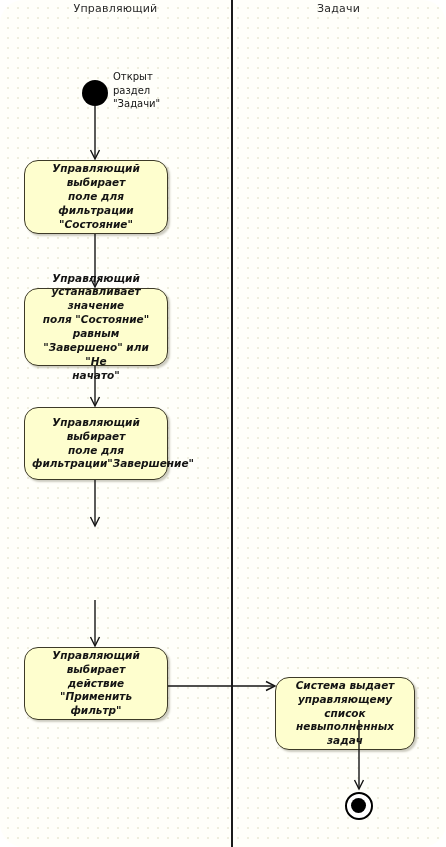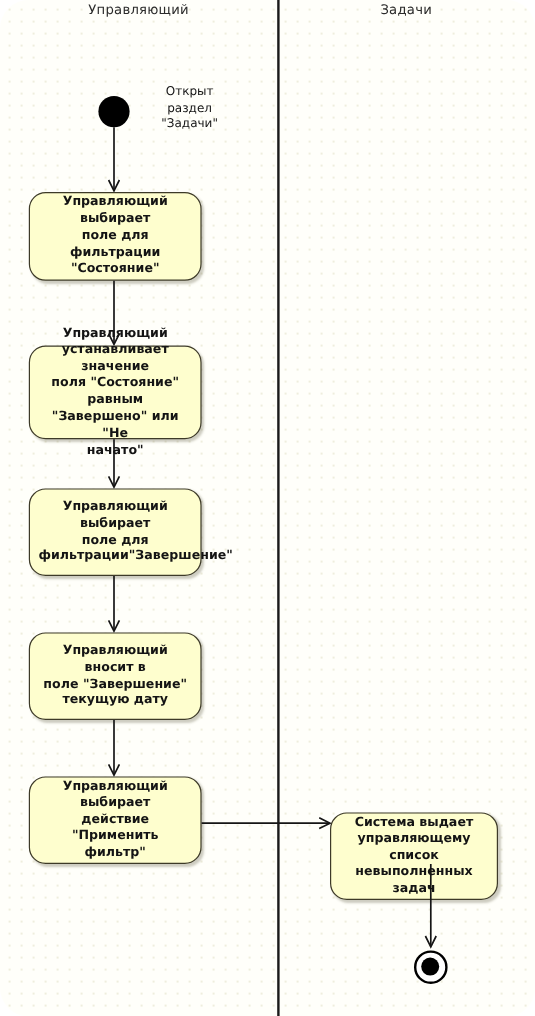--- a/index.html
+++ b/index.html
@@ -52,20 +52,21 @@
     position: absolute;
     box-sizing: border-box;
     background: #fefece;
     border: 1.3px solid #3d3a28;
     border-radius: 14px;
     box-shadow: 2px 2px 2px rgba(90,85,60,0.30);
     display: flex;
     align-items: center;
     justify-content: center;
     padding: 4px 7px;
+    font-style: italic;
   }
   .activity .label {
     font-size: 10.5px;
     font-weight: bold;
     line-height: 1.32;
     color: #141414;
     text-align: center;
     width: 100%;
     white-space: pre-line;
   }
@@ -76,21 +77,21 @@
     width: 26px;
     height: 26px;
     border-radius: 50%;
     background: #000000;
   }
   .start-label {
     position: absolute;
     font-size: 10px;
     line-height: 1.35;
     color: #141414;
-    text-align: center;
+    text-align: left;
     white-space: pre-line;
   }
   .end-node {
     position: absolute;
     width: 28px;
     height: 28px;
     border-radius: 50%;
     background: #ffffff;
     border: 2.2px solid #000000;
     box-sizing: border-box;
@@ -164,25 +165,20 @@
     <span class="label">Управляющий выбирает
 поле для
 фильтрации"Завершение"</span>
   </div>
 
   <svg class="edge" style="left:0; top:0; width:446px; height:847px;">
     <line x1="95" y1="480" x2="95" y2="525"></line>
     <polyline points="90.5,517 95,526 99.5,517"></polyline>
   </svg>
 
-  <div class="activity" style="left:24px; top:527px; width:144px; height:73px;">
-    <span class="label">Управляющий вносит в
-поле "Завершение"
-текущую дату</span>
-  </div>
 
   <svg class="edge" style="left:0; top:0; width:446px; height:847px;">
     <line x1="95" y1="600" x2="95" y2="645"></line>
     <polyline points="90.5,637 95,646 99.5,637"></polyline>
   </svg>
 
   <div class="activity" style="left:24px; top:647px; width:144px; height:73px;">
     <span class="label">Управляющий выбирает
 действие "Применить
 фильтр"</span>

